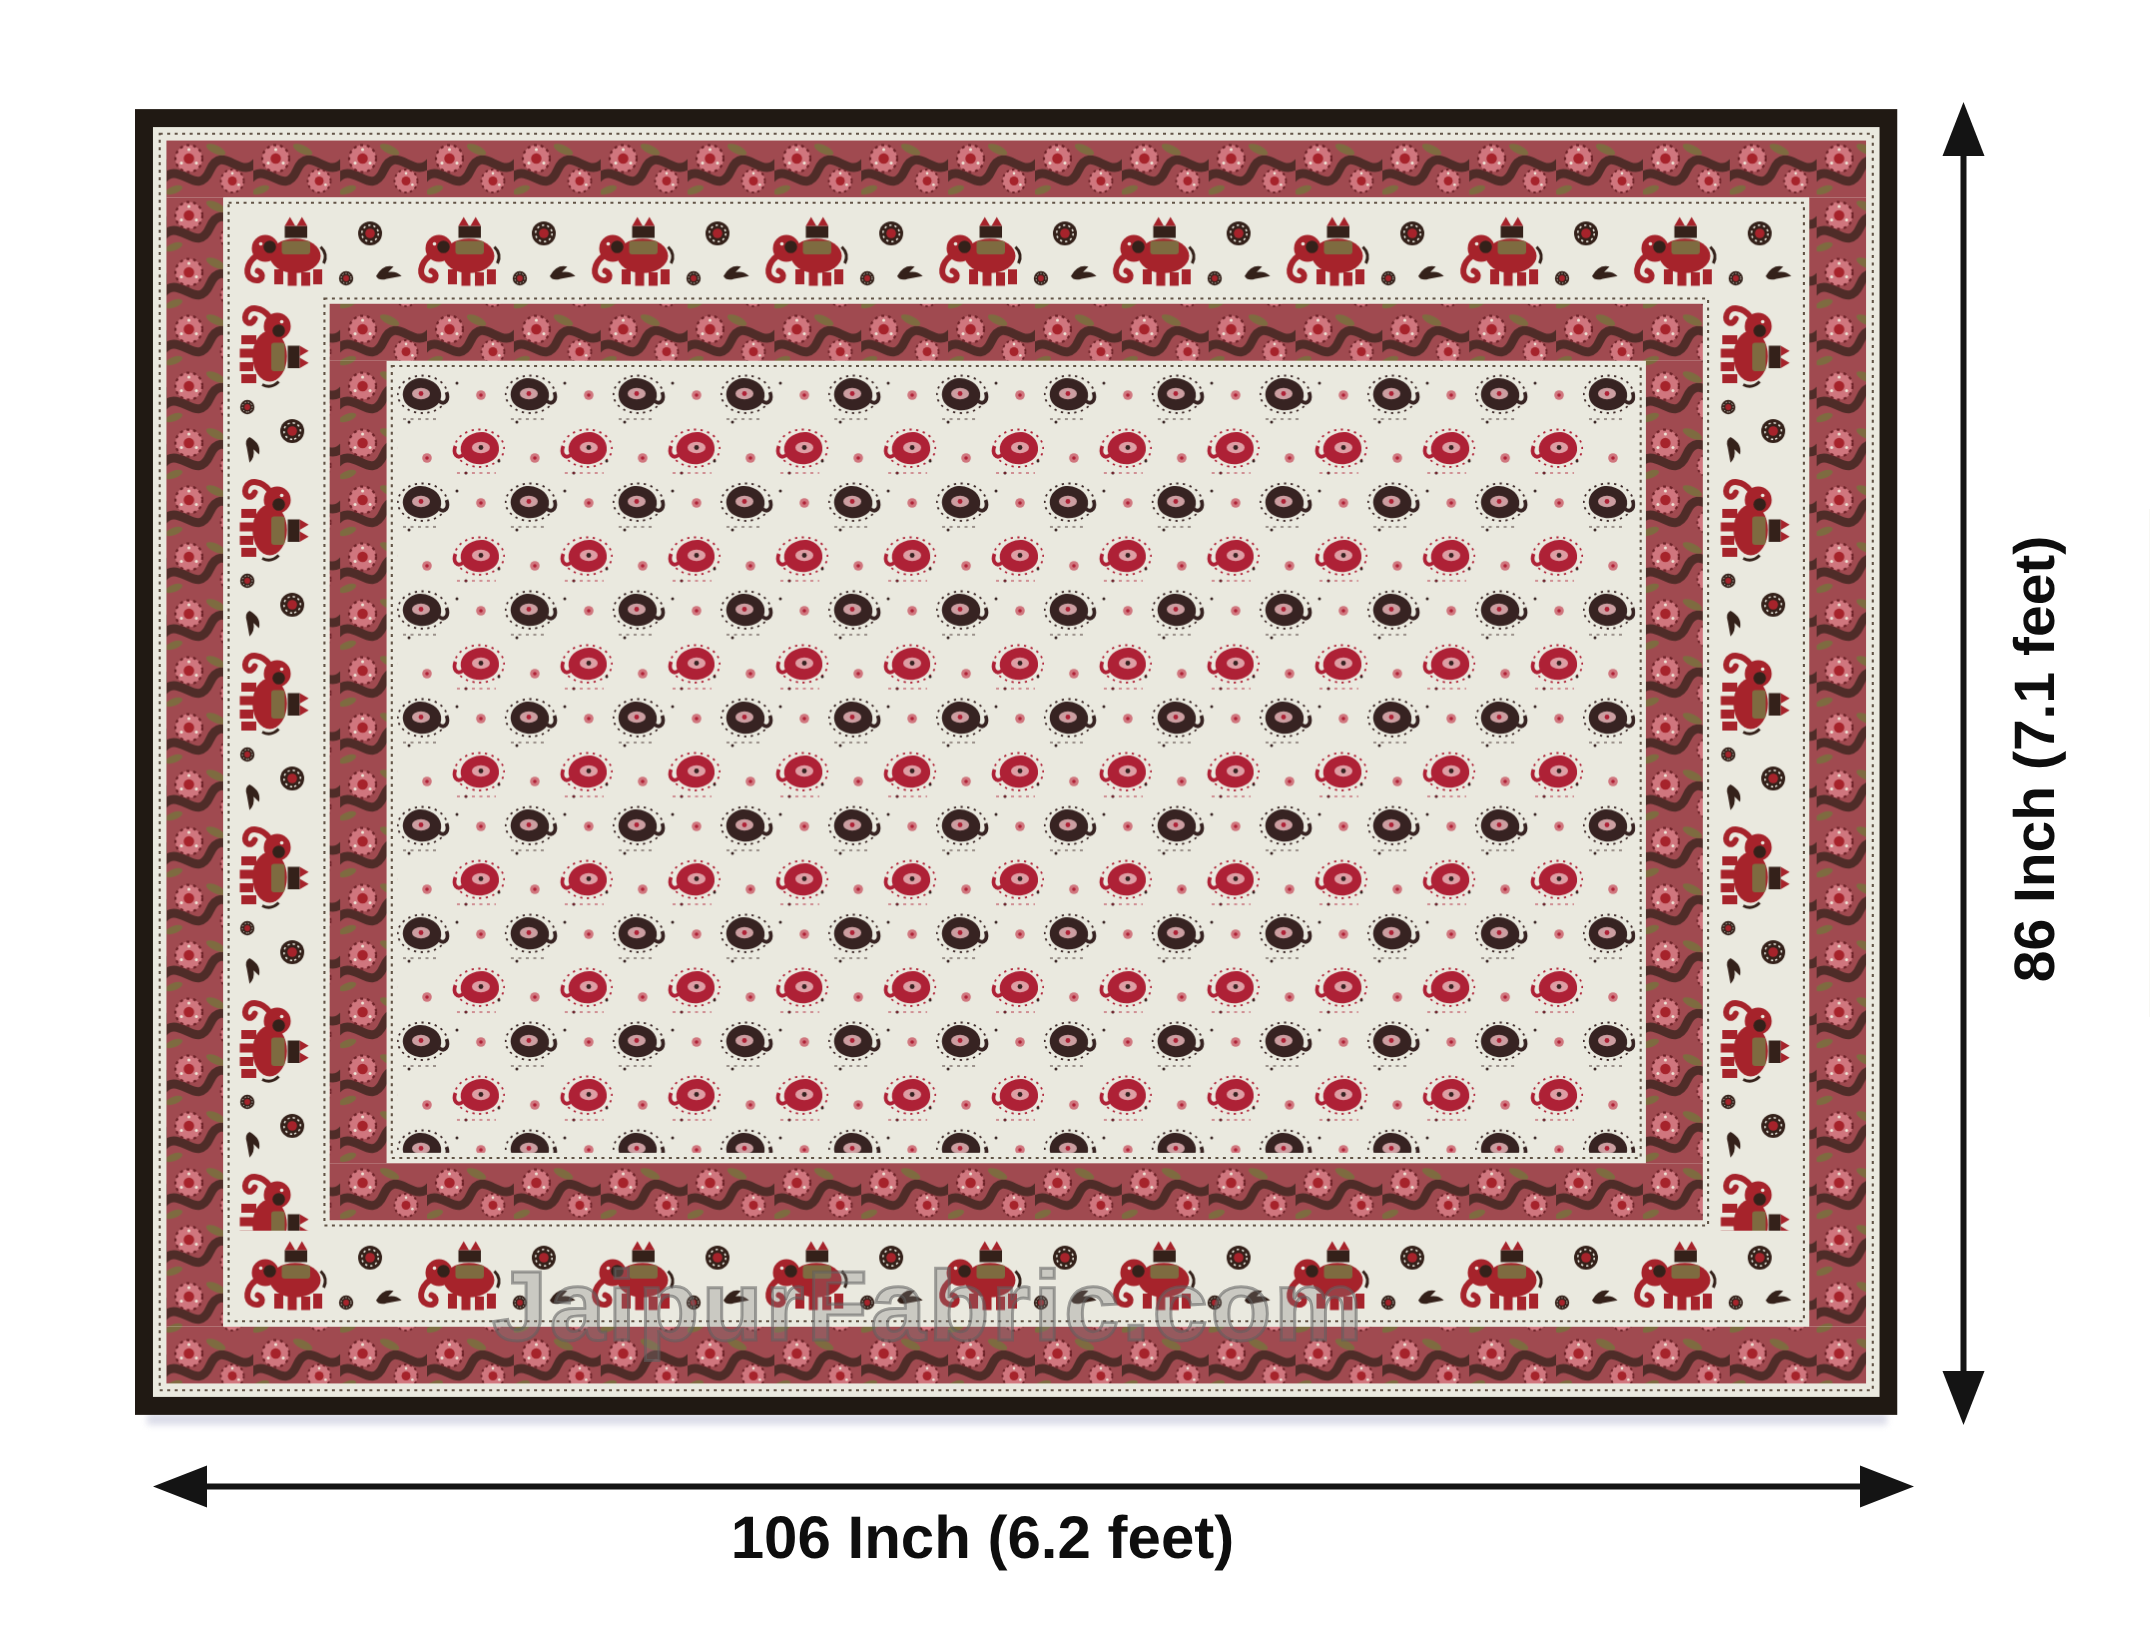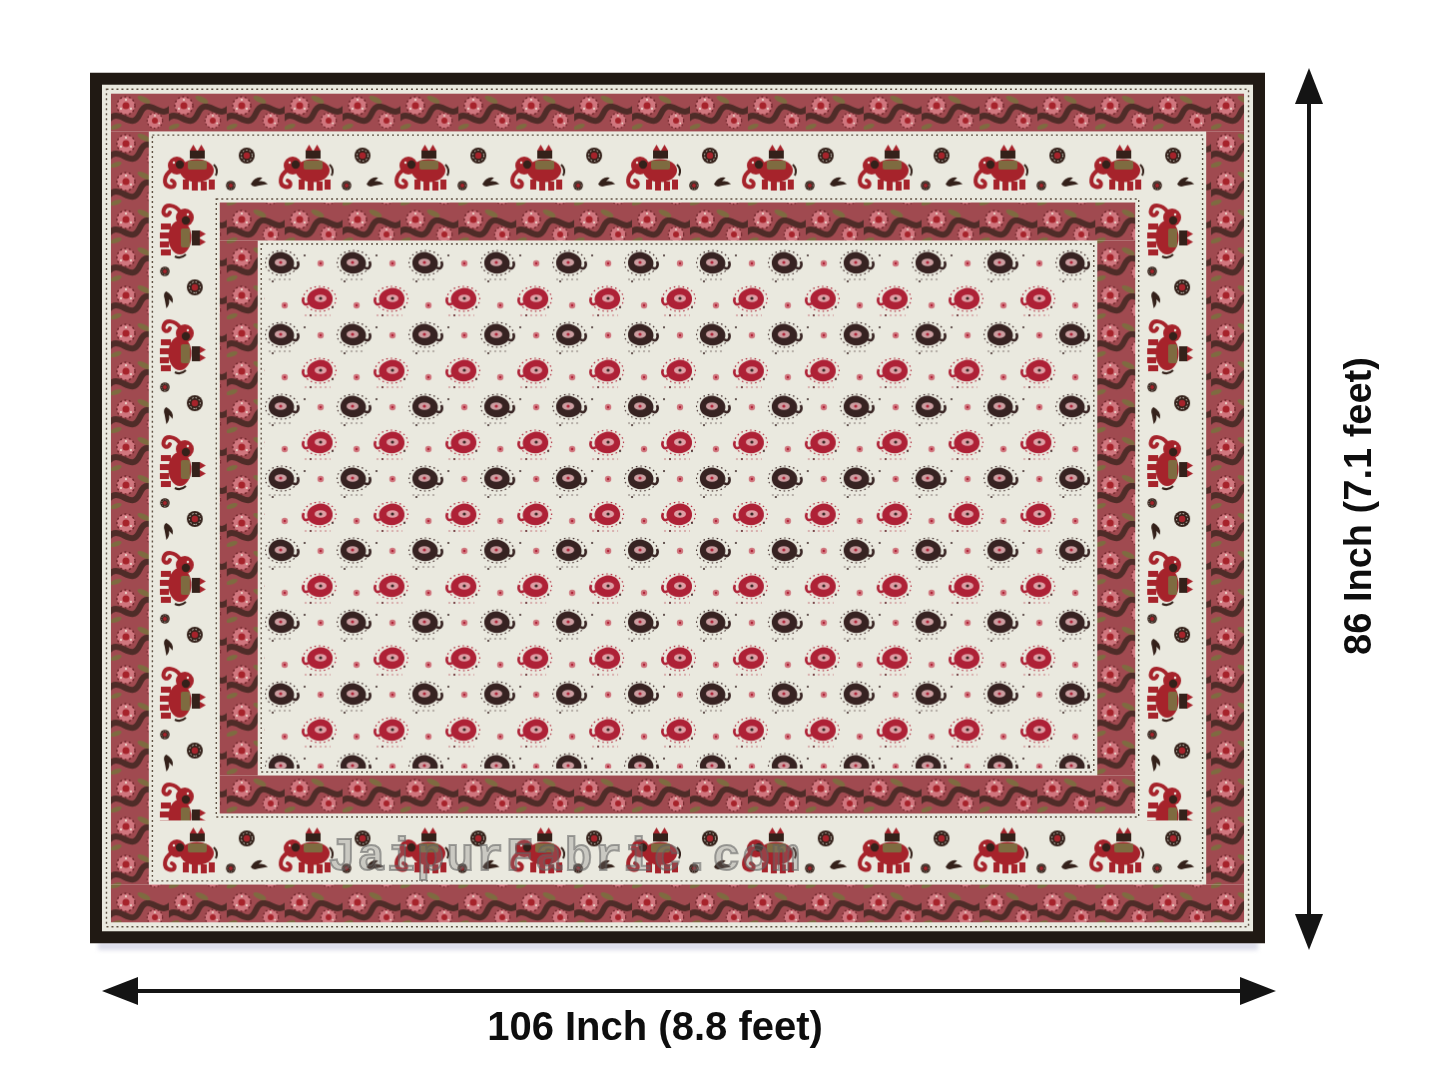--- a/index.html
+++ b/index.html
@@ -24,22 +24,22 @@
   .f-pred{fill:var(--paisley-red);}
   .f-pink{fill:var(--pink);}
   .f-pinkl{fill:var(--pink-light);}
   .f-olive{fill:var(--olive);}
   .s-red{stroke:var(--motif-red);}
   .s-dark{stroke:var(--motif-dark);}
   .s-pdark{stroke:var(--paisley-dark);}
   .s-pred{stroke:var(--paisley-red);}
   .watermark{
     position:absolute; left:238px; top:760px; white-space:nowrap;
-    font-family:Liberation Mono, monospace; font-weight:bold;
-    font-size:46px; letter-spacing:2px;
+    font-family:Liberation Sans, sans-serif; font-weight:bold;
+    font-size:66px; letter-spacing:2px;
     color:rgba(128,128,128,0.30);
     -webkit-text-stroke:2px rgba(96,96,96,0.55);
   }
   .arrows{position:absolute; left:0; top:0; pointer-events:none;}
   .arrows line{stroke:var(--arrow-black); stroke-width:4;}
   .arrows polygon{fill:var(--arrow-black);}
   .dim-label{
     position:absolute; font-weight:bold; color:var(--label-black,#0e0e0e);
     white-space:nowrap;
   }
@@ -206,16 +206,16 @@
       <polygon points="1309,68 1295,104 1323,104"></polygon>
       <polygon points="1309,950 1295,914 1323,914"></polygon>
     </g>
     <g>
       <line x1="134" y1="991" x2="1244" y2="991"></line>
       <polygon points="102,991 138,977 138,1005"></polygon>
       <polygon points="1276,991 1240,977 1240,1005"></polygon>
     </g>
   </svg>
 
-  <div class="dim-label dim-w">106 Inch (8.8 feet)</div>
+  <div class="dim-label dim-w">106 Inch (6.2 feet)</div>
   <div class="dim-label dim-h">86 Inch (7.1 feet)</div>
 
 </div>
 
 </body></html>

